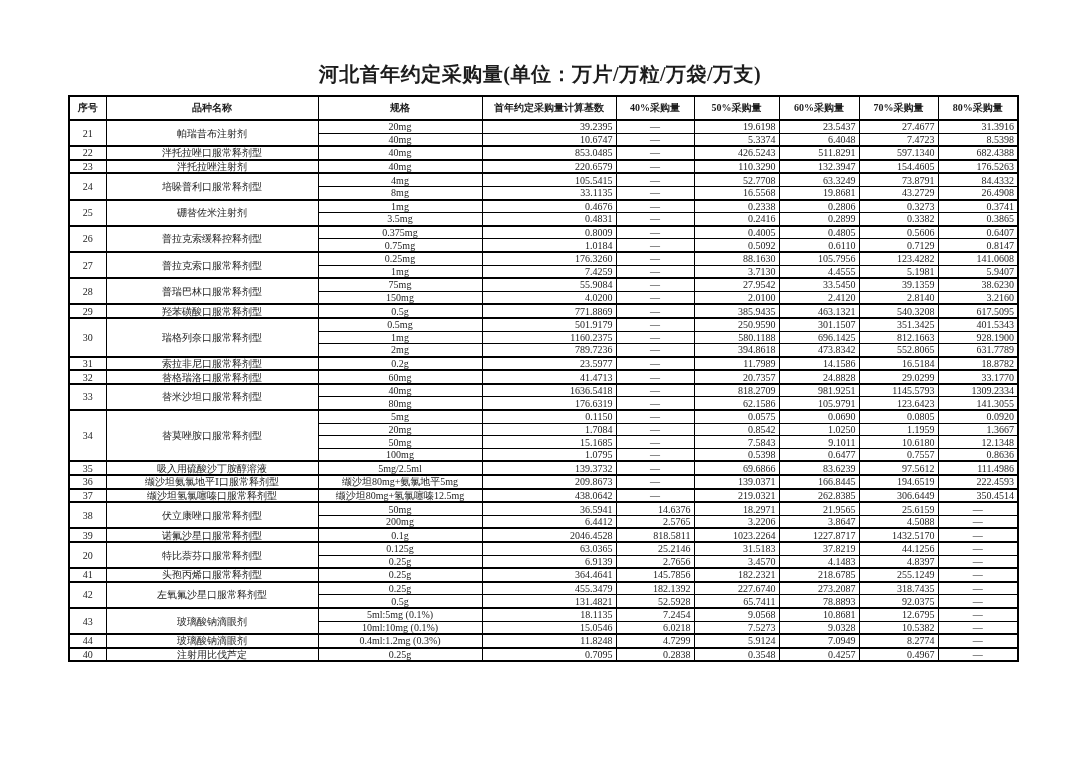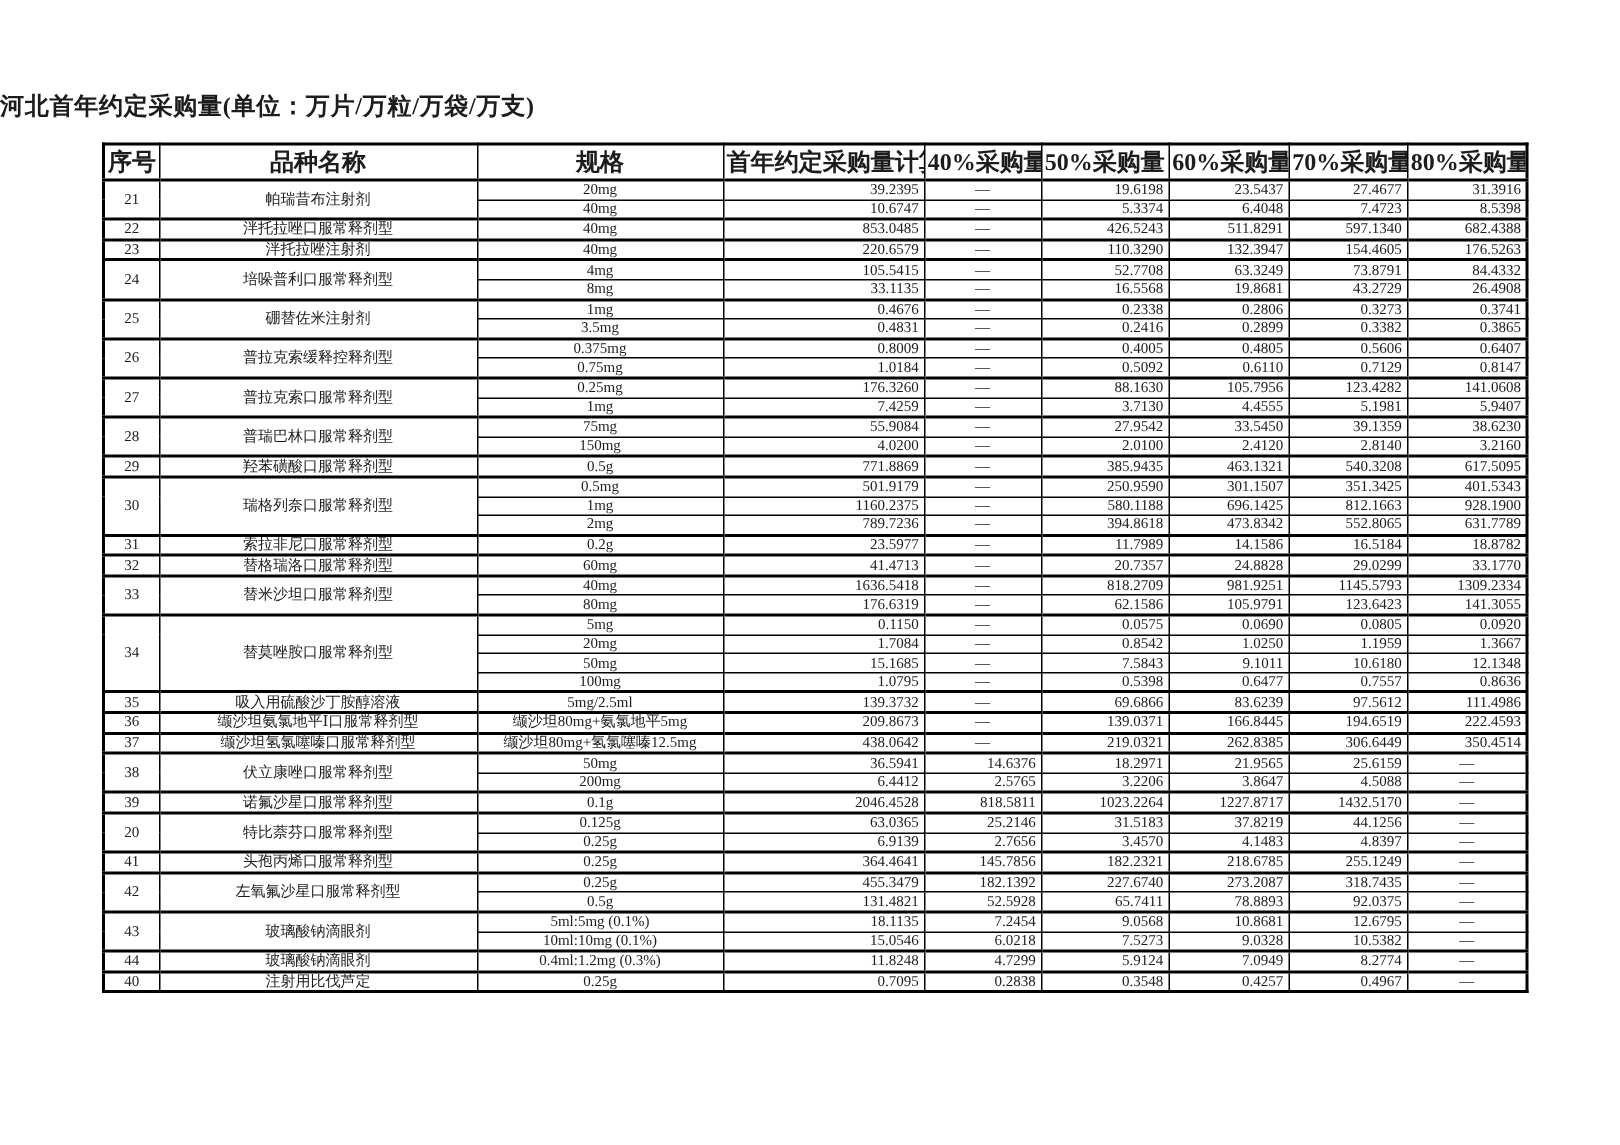--- a/index.html
+++ b/index.html
@@ -4,31 +4,31 @@
 <style>
   html,body{margin:0;padding:0;}
   body{
     width:1080px;height:763px;background:#ffffff;
     font-family:"Liberation Serif","DejaVu Serif",serif;
     color:#1c1c1c;position:relative;overflow:hidden;
   }
   .page{position:absolute;inset:0;}
   .doc-title{
     position:absolute;top:61px;left:0;width:100%;
-    font-size:16px;font-weight:700;
+    text-align:center;font-size:20px;font-weight:700;
     letter-spacing:0.5px;
   }
   table.proc{
     position:absolute;left:68px;top:95px;width:949px;
     border-collapse:collapse;table-layout:fixed;
     border:2px solid #000;
   }
   .proc th{
     border:1px solid #000;border-bottom:2px solid #000;
-    font-size:16px;font-weight:700;text-align:center;
+    font-size:10px;font-weight:700;text-align:center;
     height:22px;padding:0 2px;white-space:nowrap;overflow:hidden;
   }
   .proc td{
     border:1px solid #000;
     font-size:10px;height:11.6px;line-height:11px;
     padding:0 3px;white-space:nowrap;overflow:hidden;
     vertical-align:middle;
   }
   .proc tr.group-start td{border-top:2px solid #000;}
   .ctr{text-align:center;}

